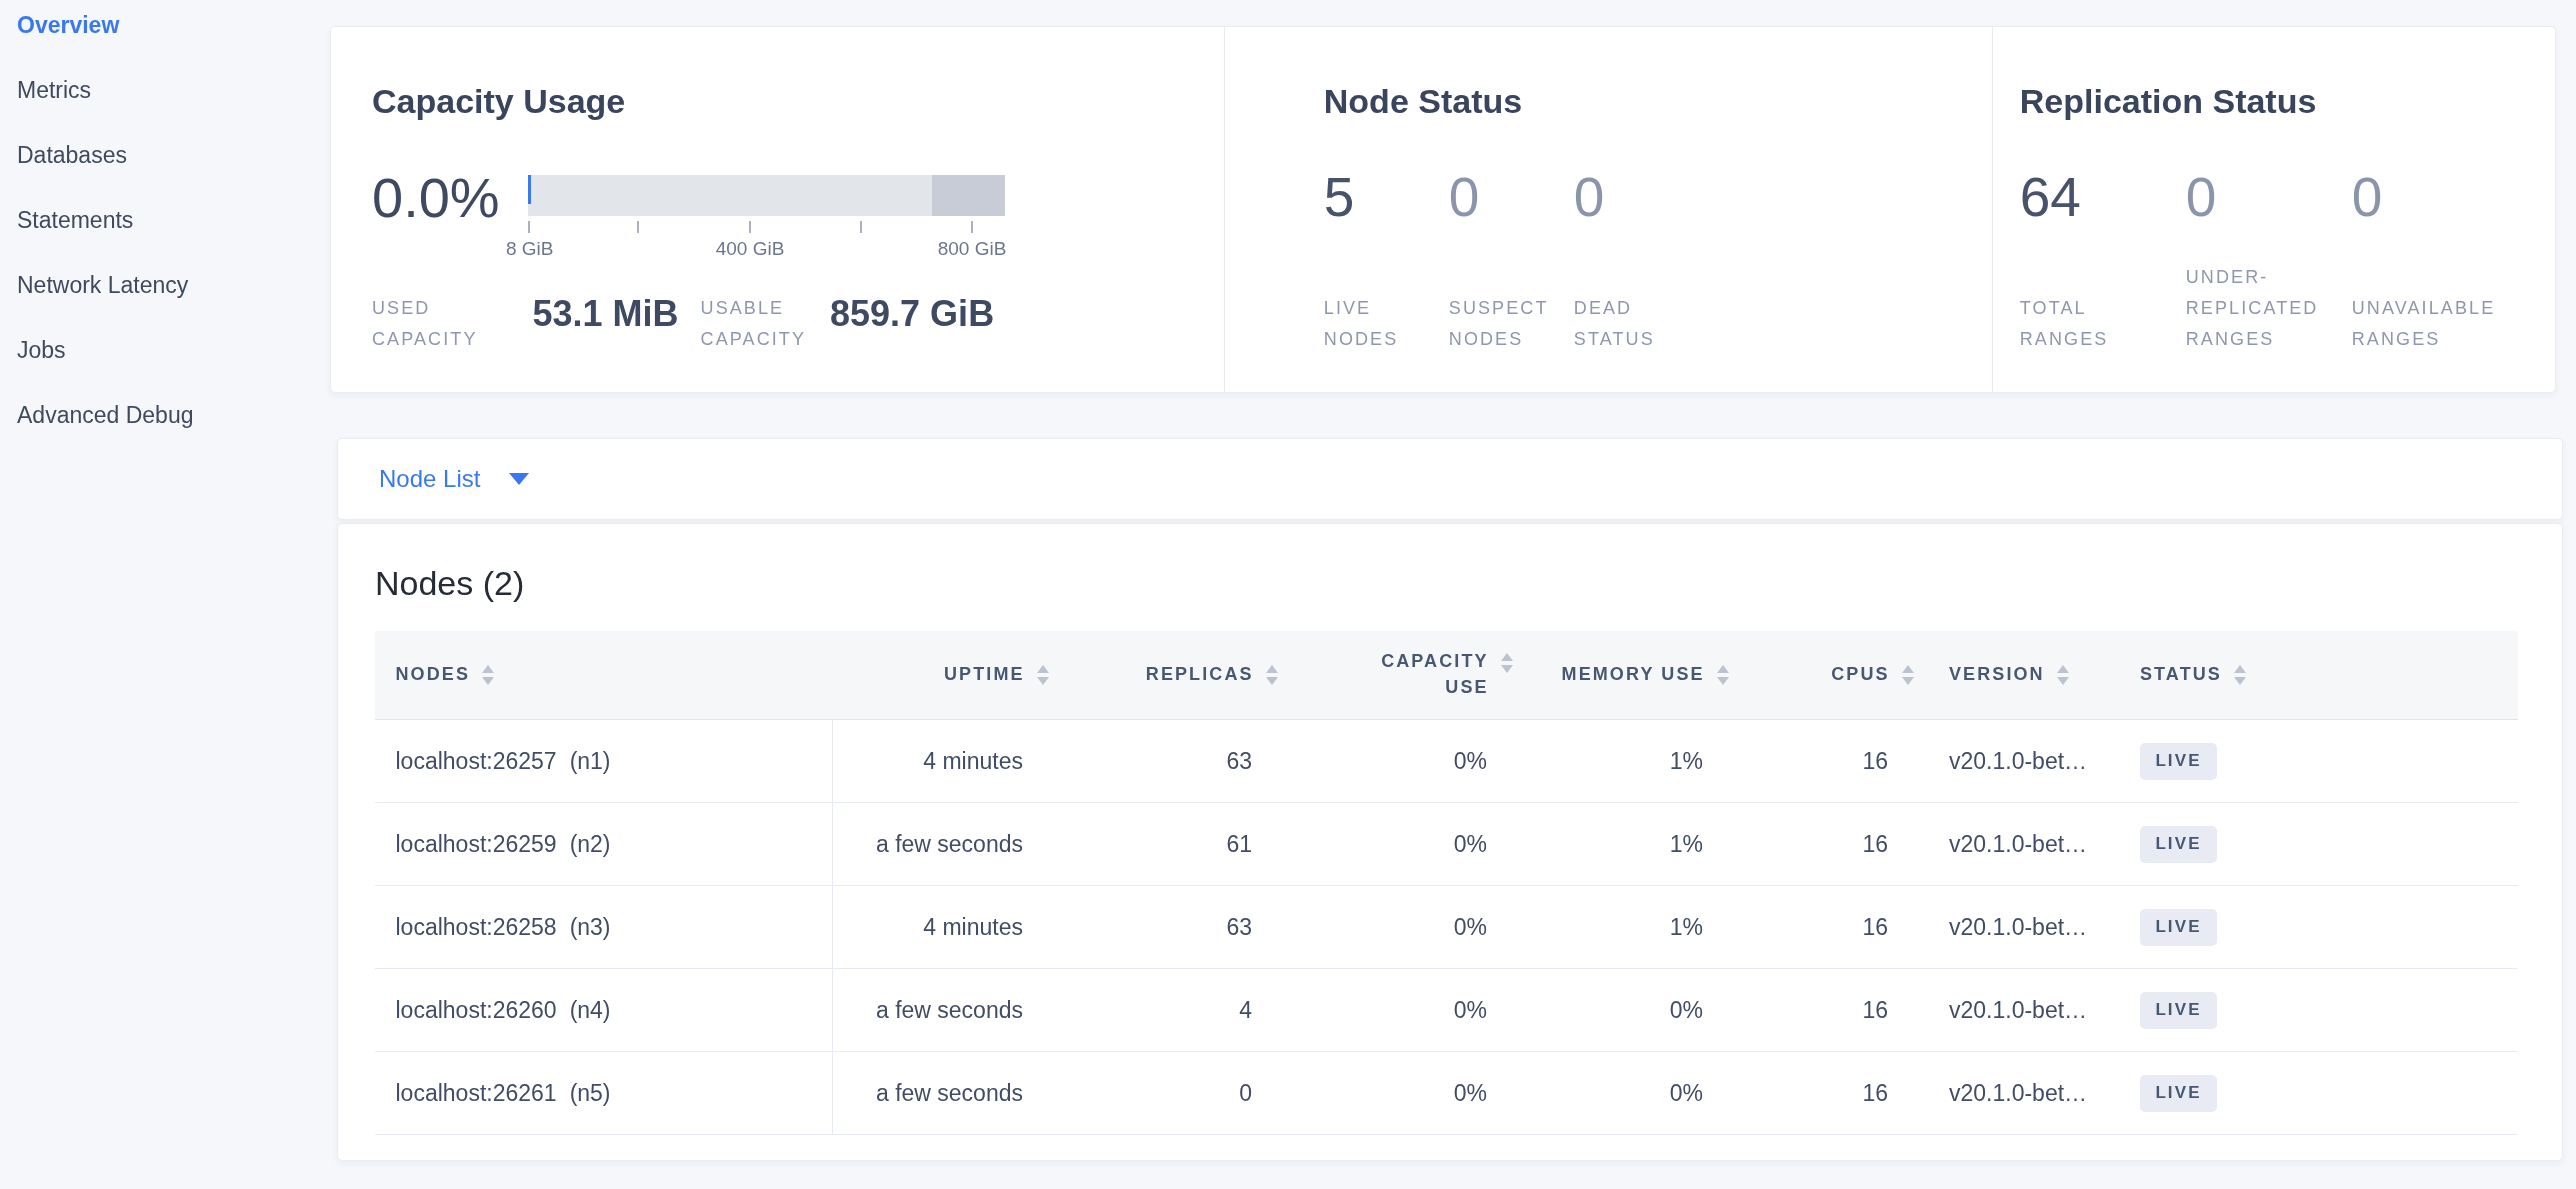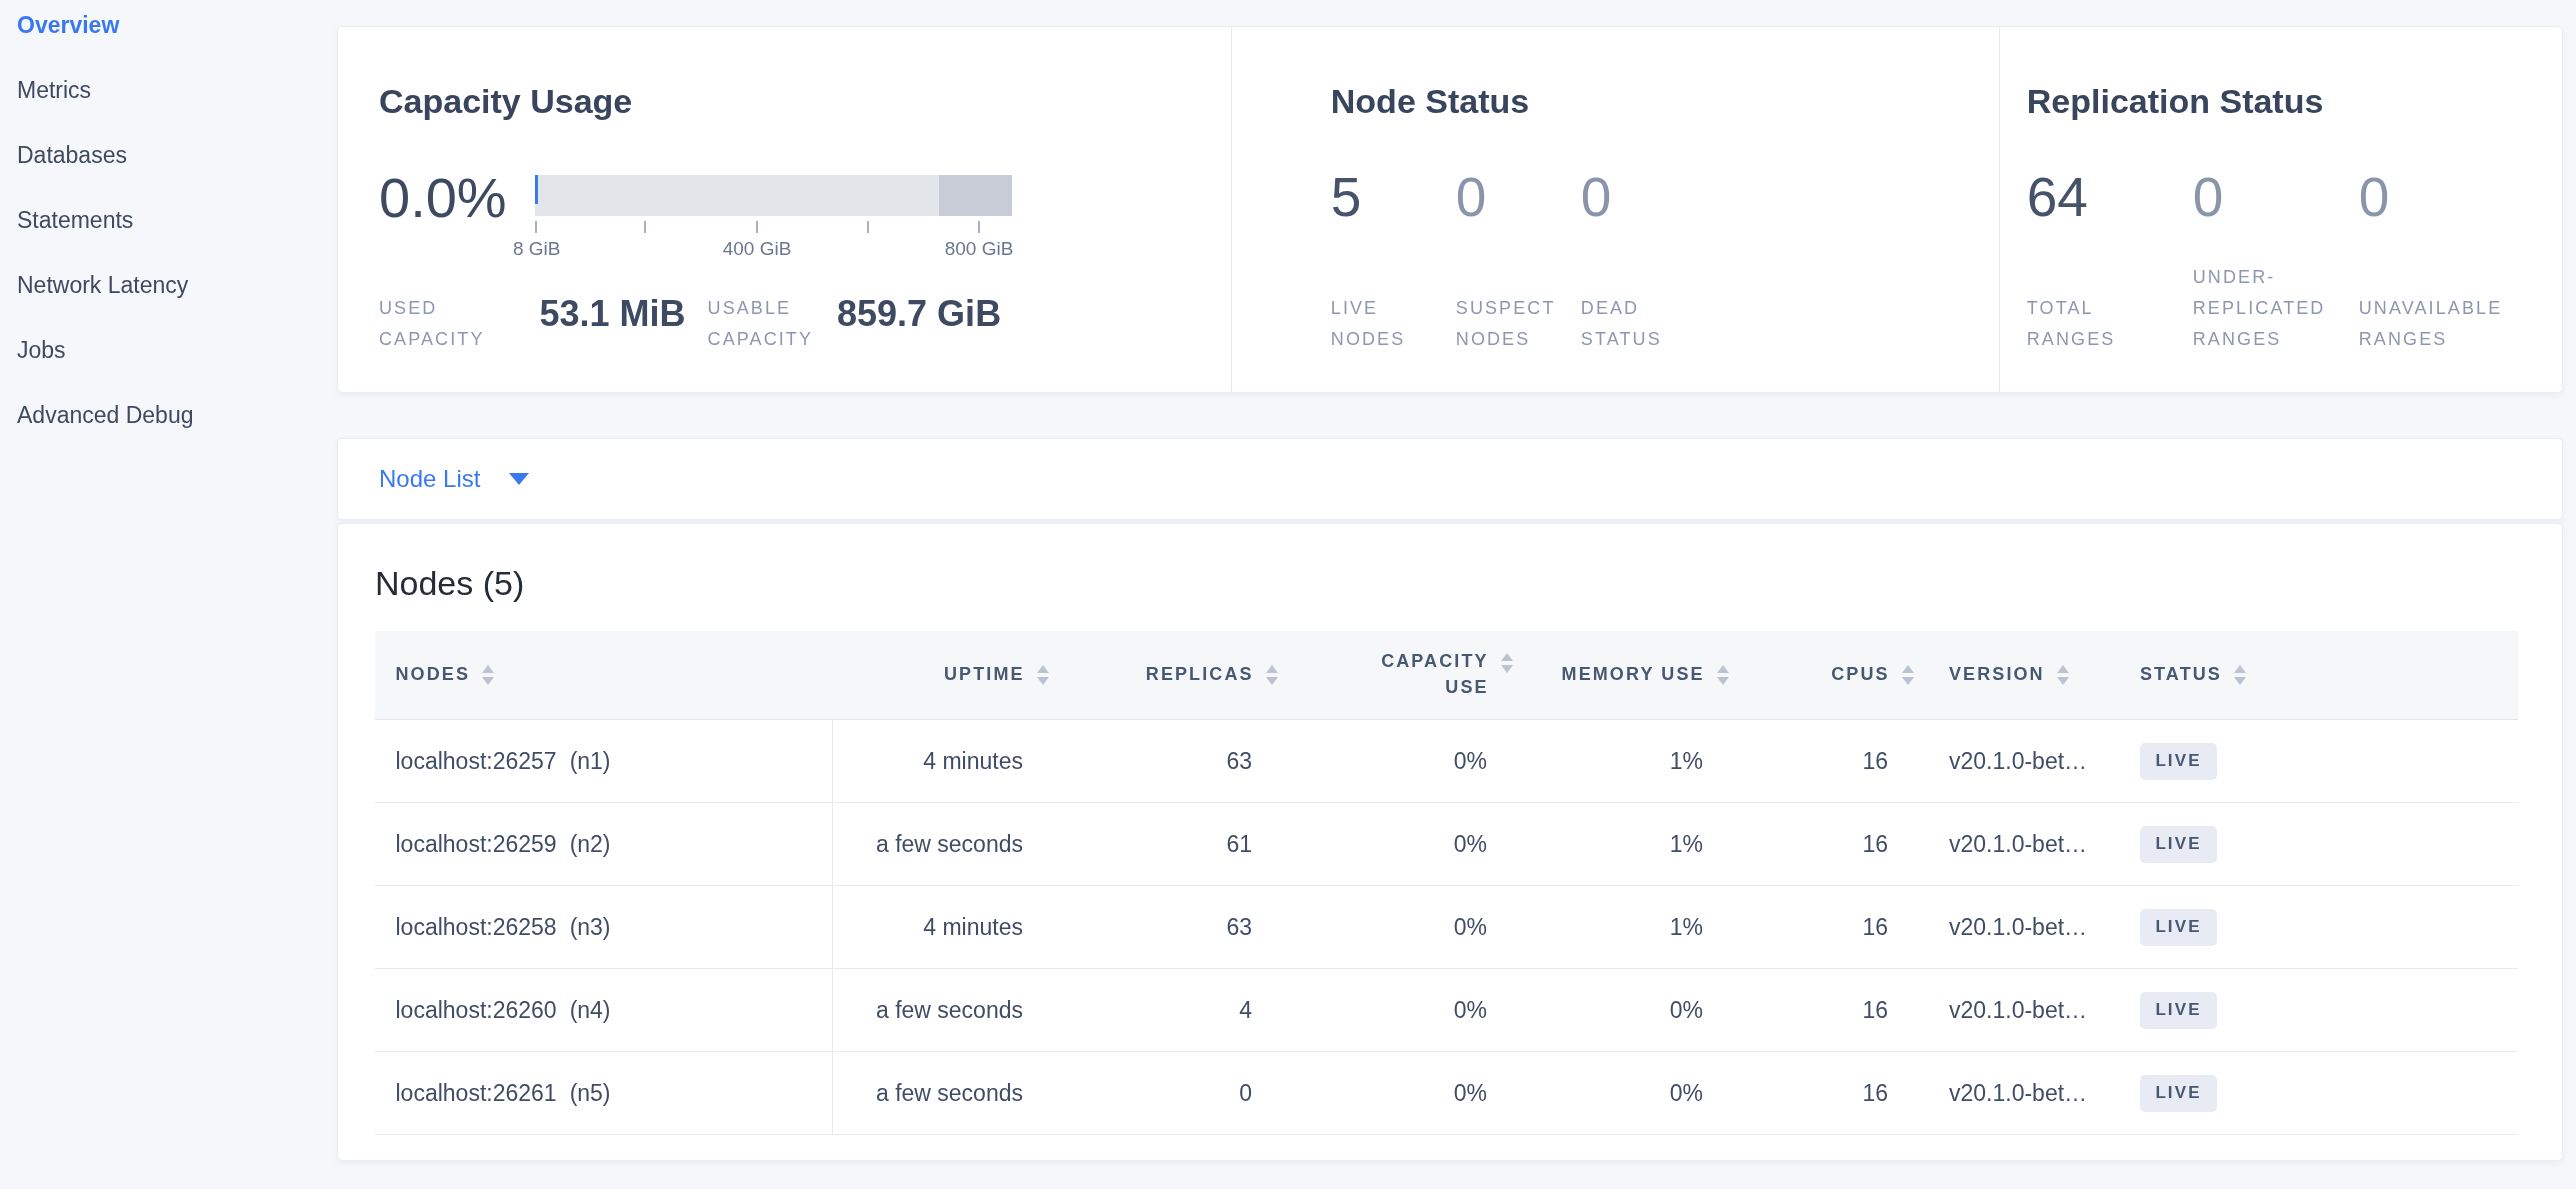--- a/index.html
+++ b/index.html
@@ -24,21 +24,21 @@
     white-space: nowrap;
   }
   .sidebar-item.active { color: #3a78f0; font-weight: 700; }
 
   
   .card {
     position: absolute; background: #ffffff;
     border: 0.9px solid #e9ecf2; border-radius: 5.1px;
     box-shadow: 0 2.6px 6.8px rgba(44,60,90,0.05);
   }
-  .summary-card  { left: 337px; top: 25.6px;  width: 2226px; height: 367px; display: flex; }
+  .summary-card  { left: 330px; top: 25.6px;  width: 2226px; height: 367px; display: flex; }
   .selector-card { left: 337px; top: 438px; width: 2226px; height: 82px;  display: flex; align-items: center; }
   .table-card    { left: 337px; top: 523px; width: 2226px; height: 638px; }
 
   
   .summary-section { position: relative; height: 100%; }
   .sec-capacity    { width: 894px; }
   .sec-nodes       { width: 769px; border-left: 1.7px solid #e7eaf0; }
   .sec-replication { width: 564px; border-left: 1.7px solid #e7eaf0; }
   .section-title {
     position: absolute; top: 55px;
@@ -238,21 +238,21 @@
 </section>
 
 <section class="card selector-card">
   <div class="view-selector">
     <span class="view-selector-label">Node List</span>
     <span class="caret-down"></span>
   </div>
 </section>
 
 <section class="card table-card">
-  <h2 class="nodes-title">Nodes (5)</h2>
+  <h2 class="nodes-title">Nodes (2)</h2>
 
   <div class="nodes-table">
     <div class="thead">
       <div class="th c1">
         <span class="th-label">NODES</span>
         <span class="sorter">
             <span class="up"></span>
             <span class="down"></span>
           </span>
       </div>

